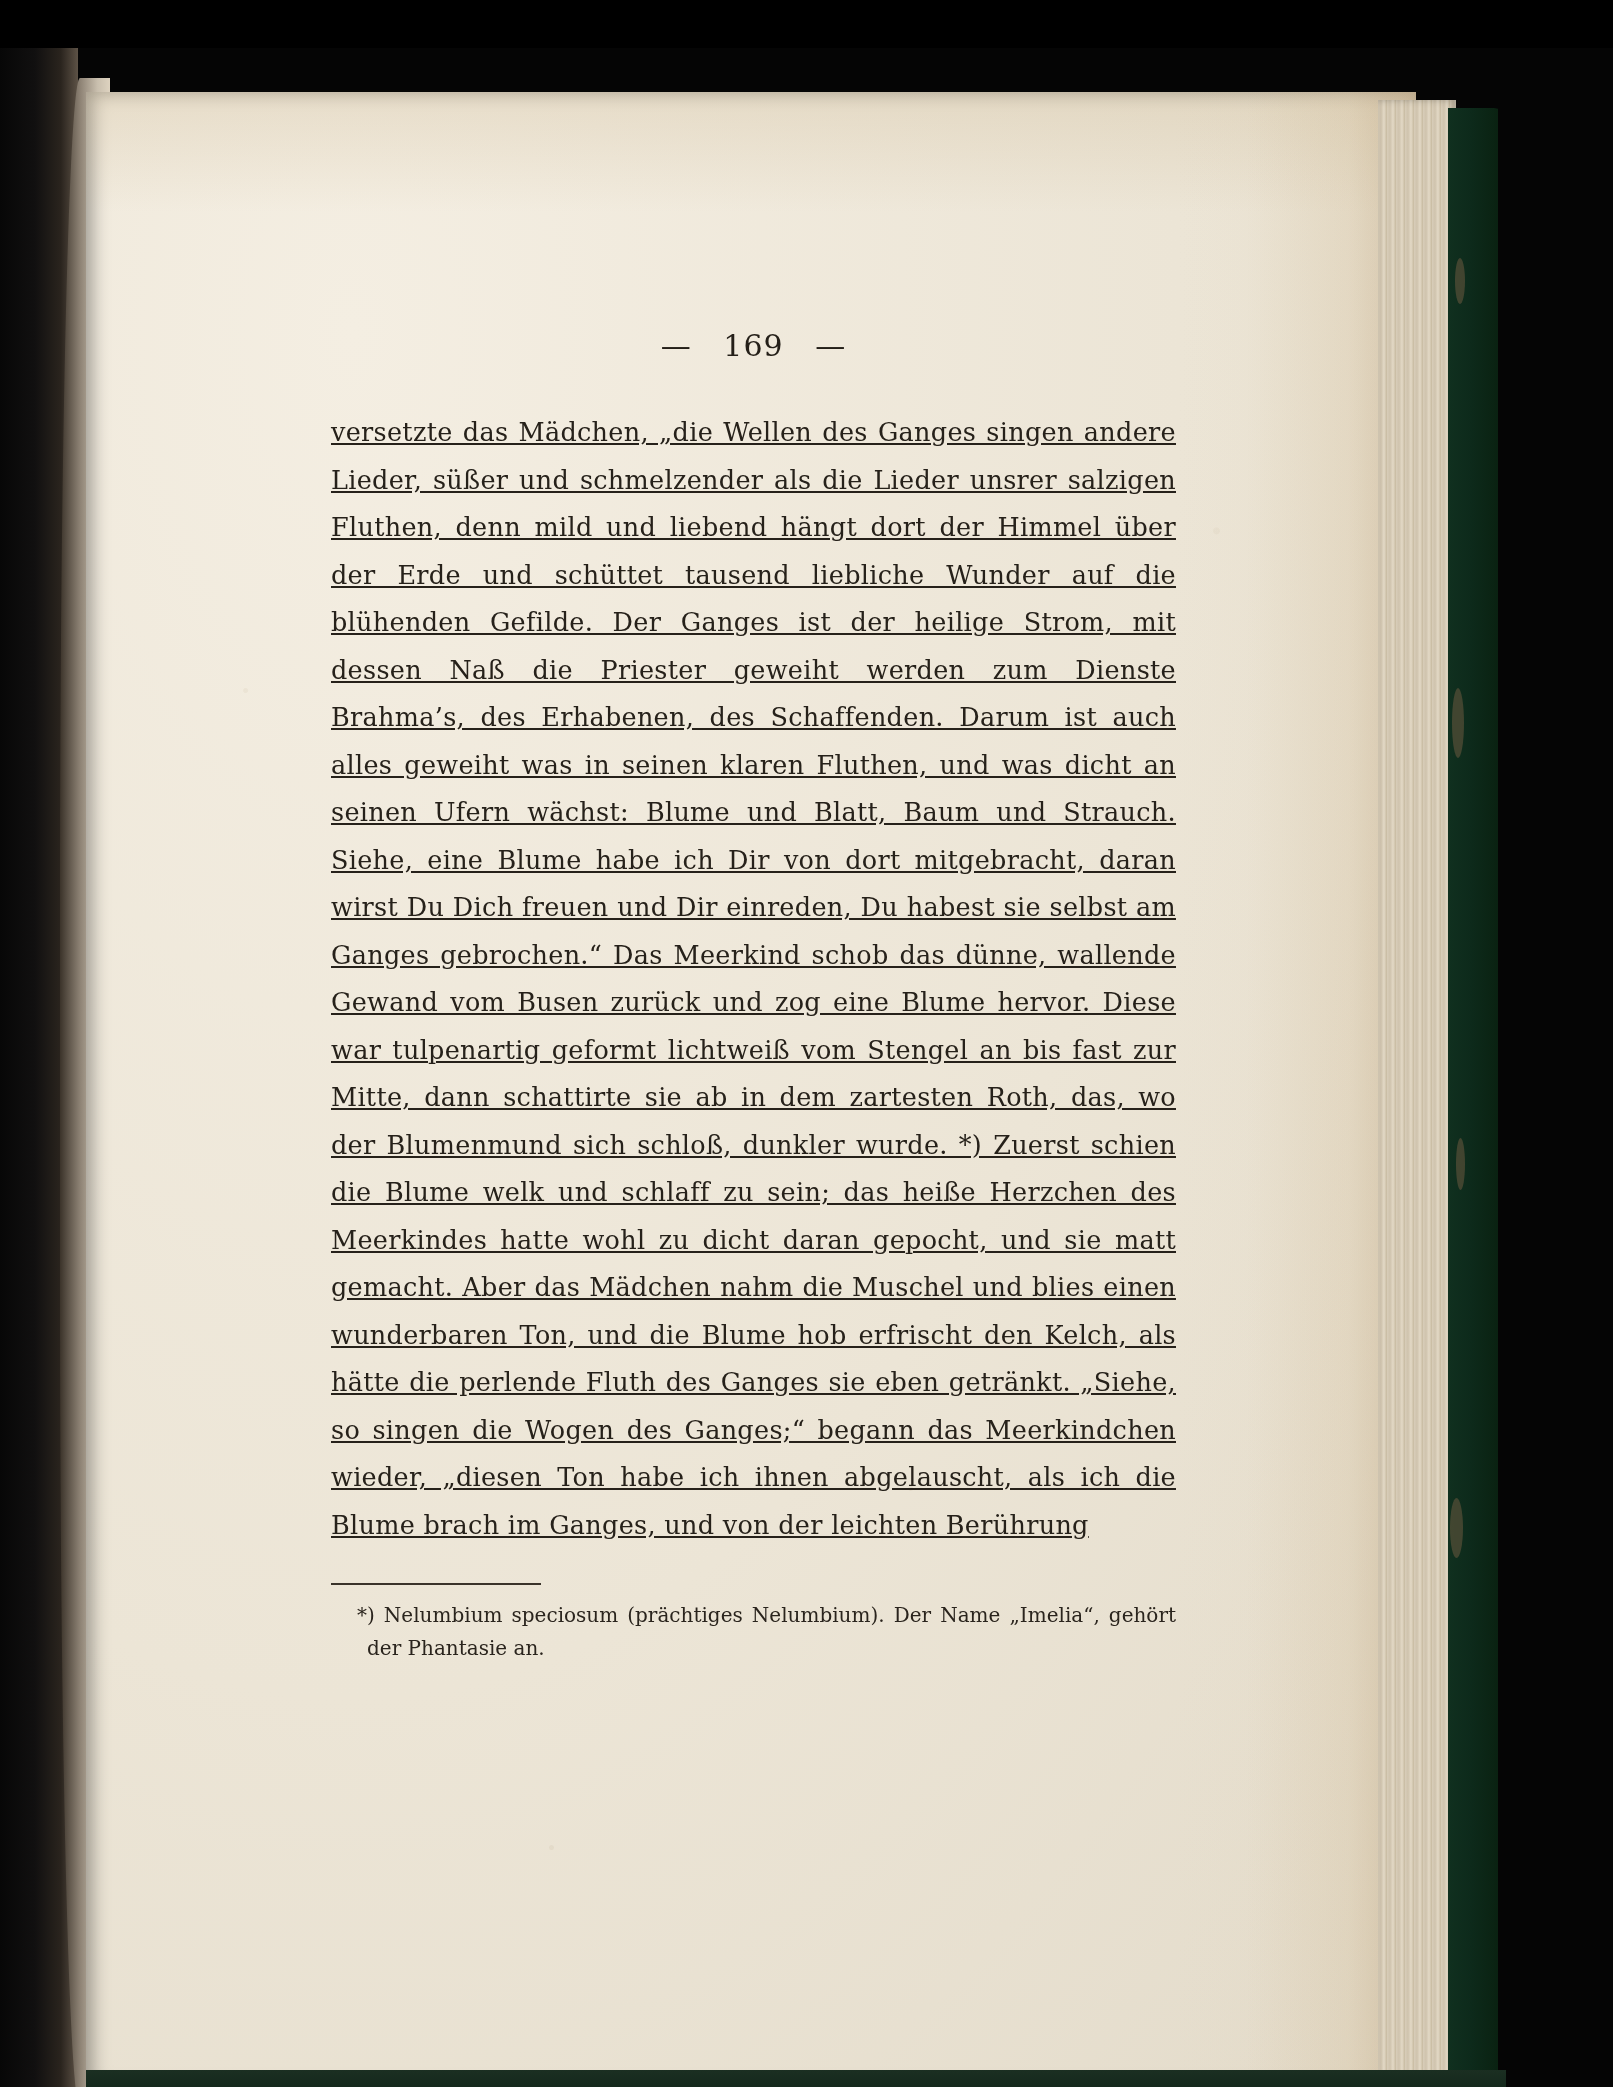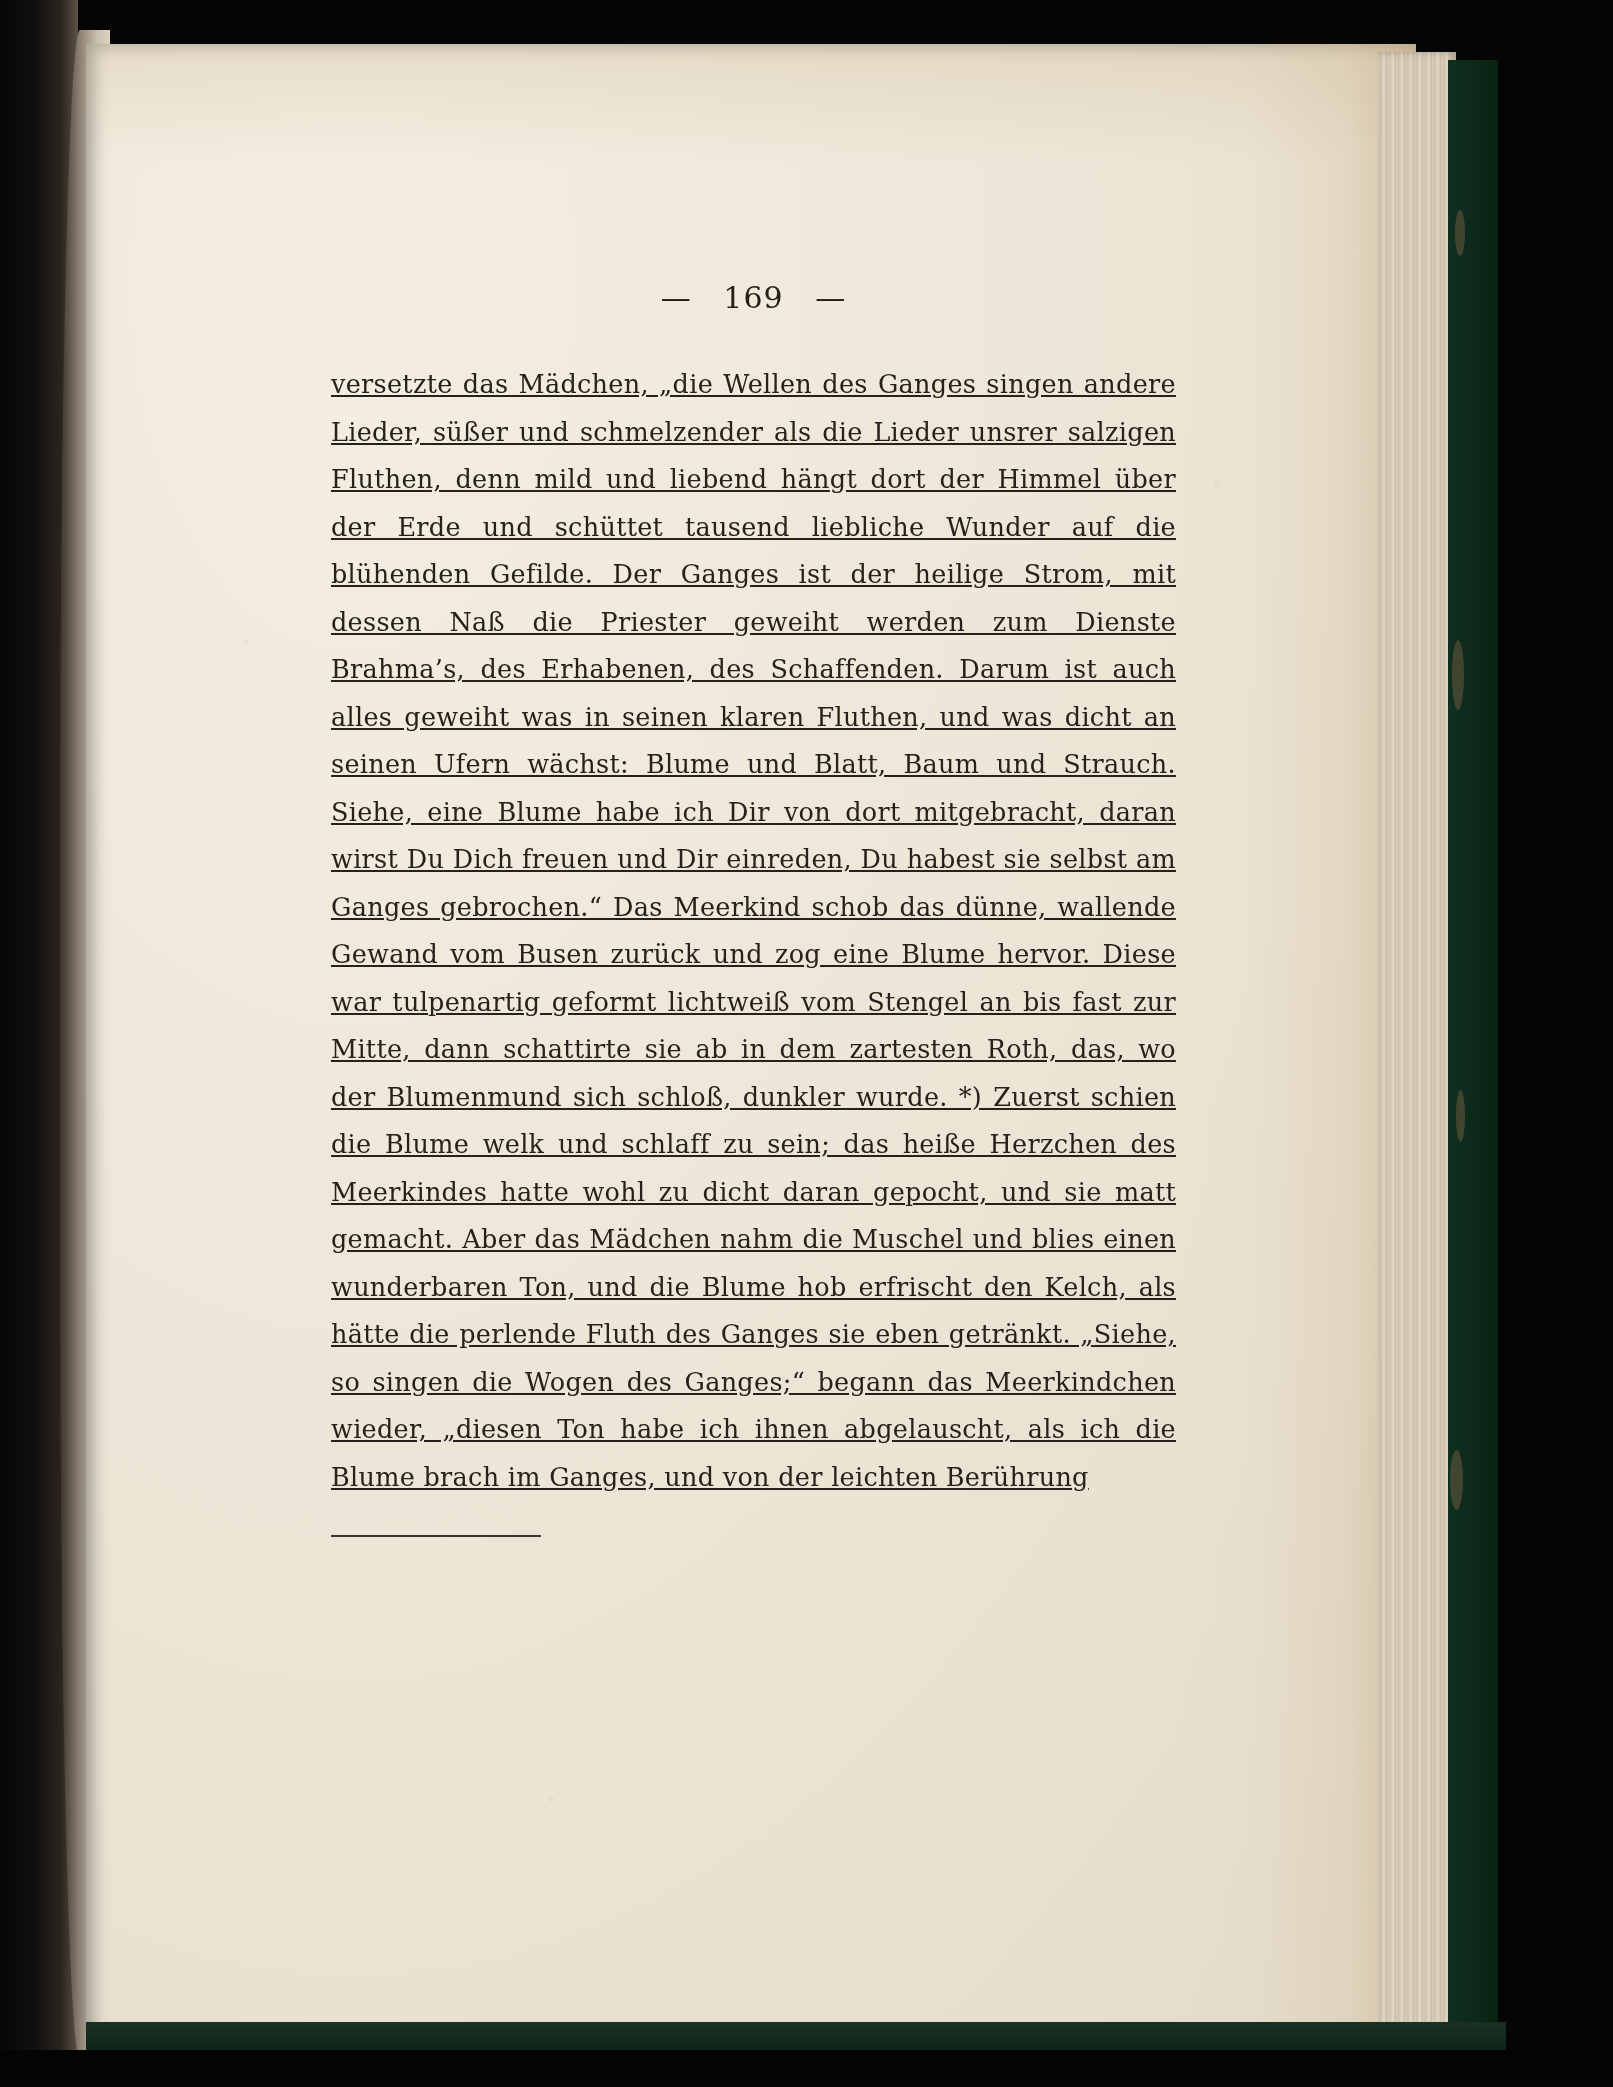--- a/index.html
+++ b/index.html
@@ -13,20 +13,21 @@
     position: relative;
     overflow: hidden;
     font-family: "Liberation Serif", serif;
   }
 
   
   #scan {
     position: absolute;
     inset: 0;
     background: #050505;
+    margin-top: 48px;
   }
 
   
   #spine-shadow {
     position: absolute;
     left: 0; top: 0;
     width: 78px; height: 2087px;
     background: linear-gradient(to right, #070707 0%, #111010 45%, #2a241e 78%, #5d5246 100%);
   }
 
@@ -191,20 +192,21 @@
     <div id="text-block">
 
       <div id="folio">—   169   —</div>
 
       <div class="body-text">
         <p>versetzte das Mädchen, „die Wellen des Ganges singen andere Lieder, süßer und schmelzender als die Lieder unsrer salzigen Fluthen, denn mild und liebend hängt dort der Himmel über der Erde und schüttet tausend liebliche Wunder auf die blühenden Gefilde. Der Ganges ist der heilige Strom, mit dessen Naß die Priester geweiht werden zum Dienste Brahma’s, des Erhabenen, des Schaffenden. Darum ist auch alles geweiht was in seinen klaren Fluthen, und was dicht an seinen Ufern wächst: Blume und Blatt, Baum und Strauch. Siehe, eine Blume habe ich Dir von dort mitgebracht, daran wirst Du Dich freuen und Dir einreden, Du habest sie selbst am Ganges gebrochen.“ Das Meerkind schob das dünne, wallende Gewand vom Busen zurück und zog eine Blume hervor. Diese war tulpenartig geformt lichtweiß vom Stengel an bis fast zur Mitte, dann schattirte sie ab in dem zartesten Roth, das, wo der Blumenmund sich schloß, dunkler wurde. *) Zuerst schien die Blume welk und schlaff zu sein; das heiße Herzchen des Meerkindes hatte wohl zu dicht daran gepocht, und sie matt gemacht. Aber das Mädchen nahm die Muschel und blies einen wunderbaren Ton, und die Blume hob erfrischt den Kelch, als hätte die perlende Fluth des Ganges sie eben getränkt. „Siehe, so singen die Wogen des Ganges;“ begann das Meerkindchen wieder, „diesen Ton habe ich ihnen abgelauscht, als ich die Blume brach im Ganges, und von der leichten Berührung</p>
       </div>
 
       <div id="footnote-rule"></div>
 
+      <div id="footnote">*)  Nelumbium speciosum (prächtiges Nelumbium). Der Name „Imelia“, gehört der Phantasie an.</div>
 
     </div>
   </div>
 
   <div id="fore-edge"></div>
   <div id="cover-board"></div>
   <div id="cover-edge-dark"></div>
   <div id="cover-bottom"></div>
   <div id="bottom-dark"></div>
 

